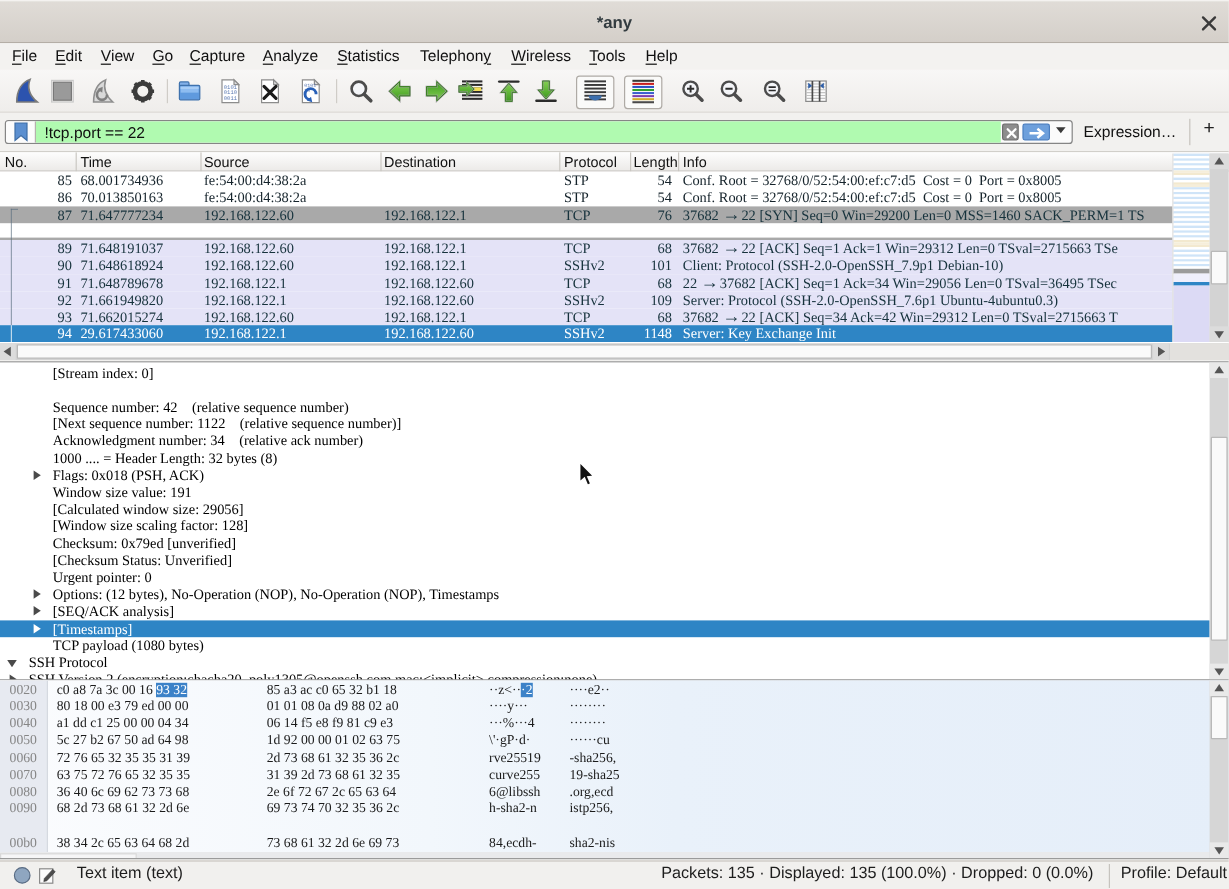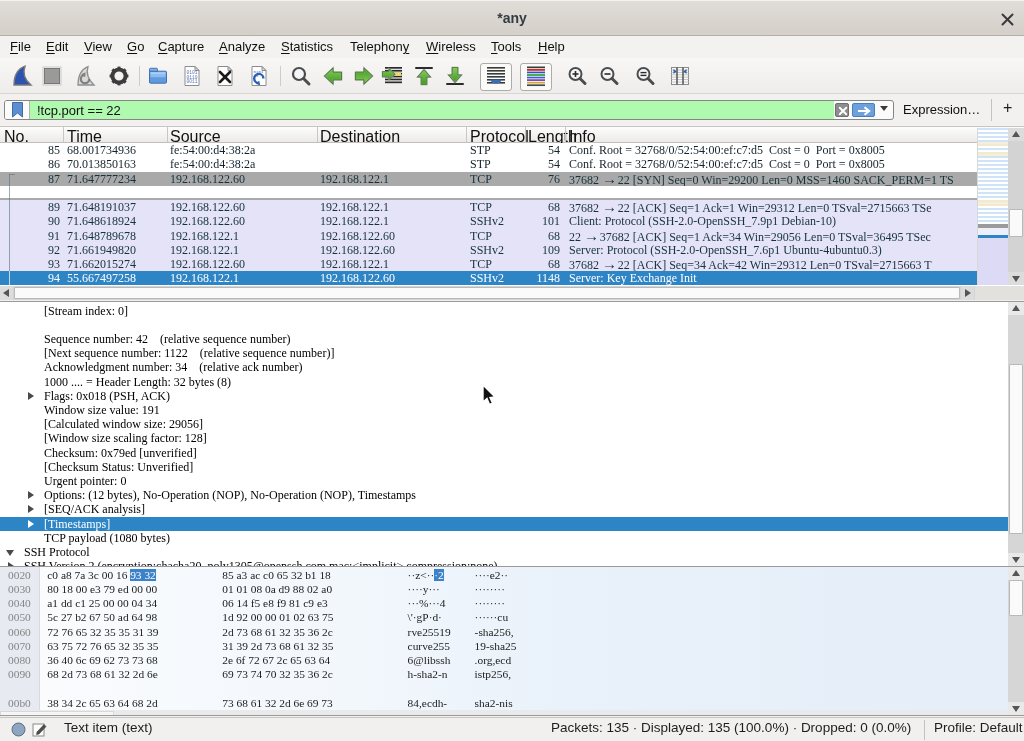--- a/index.html
+++ b/index.html
@@ -25,21 +25,21 @@
 #fbook{left:0;top:0;width:25px;height:18px;background:#fcfcfc;border-right:1px solid #b5b2ad}
 #ftext{left:32px;top:2px;font-size:13px;color:#101010}
 #fx{left:830px;top:2px;width:14px;height:14px;background:#8d8d8d;border:1px solid #6f6f6f;border-radius:2px}
 #fgo{left:847px;top:2px;width:23px;height:14px;background:#6ea0dc;border:1px solid #4a7ec0;border-radius:2px}
 #fcaret{left:880px;top:12px;width:0;height:0;border:4px solid transparent;border-top:5px solid #3a3a3a}
 #fexpr{left:903px;top:8px;font-size:13px;color:#101010}
 #fsep2{left:991px;top:5px;width:1px;height:22px;background:#c6c3be}
 #fplus{left:1003px;top:5px;font-size:16px;color:#202020}
 
 #plist{left:0;top:127px;width:1024px;height:173px;background:#fff}
-#phead{left:0;top:0;width:1024px;height:16px;background:linear-gradient(#fdfdfd,#eceae8);border-bottom:1px solid #c2bfba;font-size:16px;color:#111}
+#phead{left:0;top:0;width:1024px;height:16px;background:linear-gradient(#fdfdfd,#eceae8);border-bottom:1px solid #c2bfba;font-size:12px;color:#111}
 #phead span{position:absolute;top:1px}
 #phead i{position:absolute;top:0;width:1px;height:16px;background:#cac7c2;font-style:normal}
 .prow{position:absolute;left:0;width:978px;height:14.22px;font-size:12px;line-height:14.22px;white-space:pre;overflow:hidden}
 .prow span{position:absolute;top:0;height:14.22px}
 .pc1{left:0;width:60px;text-align:right}
 .pc2{left:67px}.pc3{left:170px}.pc4{left:320px}.pc5{left:470px}
 .pc6{left:500px;width:60px;text-align:right}
 .pc7{left:569px}
 .arw{font-style:normal;font-size:15px;letter-spacing:-2.2px}
 .rwhite{background:#fff;color:#15232b}
@@ -325,21 +325,21 @@
  <div class="mono">
 <div class="prow rwhite" style="top:16.20px"><span class="pc1">85</span><span class="pc2">68.001734936</span><span class="pc3">fe:54:00:d4:38:2a</span><span class="pc5">STP</span><span class="pc6">54</span><span class="pc7">Conf. Root = 32768/0/52:54:00:ef:c7:d5  Cost = 0  Port = 0x8005</span></div>
 <div class="prow rwhite" style="top:30.42px"><span class="pc1">86</span><span class="pc2">70.013850163</span><span class="pc3">fe:54:00:d4:38:2a</span><span class="pc5">STP</span><span class="pc6">54</span><span class="pc7">Conf. Root = 32768/0/52:54:00:ef:c7:d5  Cost = 0  Port = 0x8005</span></div>
 <div class="prow rgray" style="top:44.64px"><span class="pc1">87</span><span class="pc2">71.647777234</span><span class="pc3">192.168.122.60</span><span class="pc4">192.168.122.1</span><span class="pc5">TCP</span><span class="pc6">76</span><span class="pc7">37682 <i class="arw">→</i> 22 [SYN] Seq=0 Win=29200 Len=0 MSS=1460 SACK_PERM=1 TS</span></div>
 <div class="prow rgray" style="top:71px"><span class="pc1">88</span><span class="pc2">71.648146932</span><span class="pc3">192.168.122.1</span><span class="pc4">192.168.122.60</span><span class="pc5">TCP</span><span class="pc6">76</span><span class="pc7">22 <i class="arw">→</i> 37682 [SYN, ACK] Seq=0 Ack=1 Win=28960 Len=0 MSS=1460 SAC</span></div>
 <div class="prow rlav" style="top:73.08px"><span class="pc1">89</span><span class="pc2">71.648191037</span><span class="pc3">192.168.122.60</span><span class="pc4">192.168.122.1</span><span class="pc5">TCP</span><span class="pc6">68</span><span class="pc7">37682 <i class="arw">→</i> 22 [ACK] Seq=1 Ack=1 Win=29312 Len=0 TSval=2715663 TSe</span></div>
 <div class="prow rlav" style="top:87.30px"><span class="pc1">90</span><span class="pc2">71.648618924</span><span class="pc3">192.168.122.60</span><span class="pc4">192.168.122.1</span><span class="pc5">SSHv2</span><span class="pc6">101</span><span class="pc7">Client: Protocol (SSH-2.0-OpenSSH_7.9p1 Debian-10)</span></div>
 <div class="prow rlav" style="top:101.52px"><span class="pc1">91</span><span class="pc2">71.648789678</span><span class="pc3">192.168.122.1</span><span class="pc4">192.168.122.60</span><span class="pc5">TCP</span><span class="pc6">68</span><span class="pc7">22 <i class="arw">→</i> 37682 [ACK] Seq=1 Ack=34 Win=29056 Len=0 TSval=36495 TSec</span></div>
 <div class="prow rlav" style="top:115.74px"><span class="pc1">92</span><span class="pc2">71.661949820</span><span class="pc3">192.168.122.1</span><span class="pc4">192.168.122.60</span><span class="pc5">SSHv2</span><span class="pc6">109</span><span class="pc7">Server: Protocol (SSH-2.0-OpenSSH_7.6p1 Ubuntu-4ubuntu0.3)</span></div>
 <div class="prow rlav" style="top:129.96px"><span class="pc1">93</span><span class="pc2">71.662015274</span><span class="pc3">192.168.122.60</span><span class="pc4">192.168.122.1</span><span class="pc5">TCP</span><span class="pc6">68</span><span class="pc7">37682 <i class="arw">→</i> 22 [ACK] Seq=34 Ack=42 Win=29312 Len=0 TSval=2715663 T</span></div>
-<div class="prow rsel" style="top:144.18px"><span class="pc1">94</span><span class="pc2">55.667497258</span><span class="pc3">192.168.122.1</span><span class="pc4">192.168.122.60</span><span class="pc5">SSHv2</span><span class="pc6">1148</span><span class="pc7">Server: Key Exchange Init</span></div>
+<div class="prow rsel" style="top:144.18px"><span class="pc1">94</span><span class="pc2">29.617433060</span><span class="pc3">192.168.122.1</span><span class="pc4">192.168.122.60</span><span class="pc5">SSHv2</span><span class="pc6">1148</span><span class="pc7">Server: Key Exchange Init</span></div>
 <div class="abs" style="left:9px;top:47px;width:1px;height:97px;background:#5c7080;opacity:.6"></div>
       <div class="abs" style="left:9px;top:47px;width:6px;height:1px;background:#5c7080;opacity:.6"></div>
       <div class="abs" style="left:9px;top:144.2px;width:1px;height:14px;background:#cfe2f0;opacity:.9"></div>
  </div>
  <div id="pmap" class="abs">
       <div class="abs" style="left:0;top:0.0px;width:30px;height:2px;background:#cfe4f8"></div>
       <div class="abs" style="left:0;top:2.0px;width:30px;height:2px;background:#ffffff"></div>
       <div class="abs" style="left:0;top:4.0px;width:30px;height:2px;background:#cfe4f8"></div>
       <div class="abs" style="left:0;top:6.0px;width:30px;height:2px;background:#ffffff"></div>
       <div class="abs" style="left:0;top:8.0px;width:30px;height:2px;background:#cfe4f8"></div>

